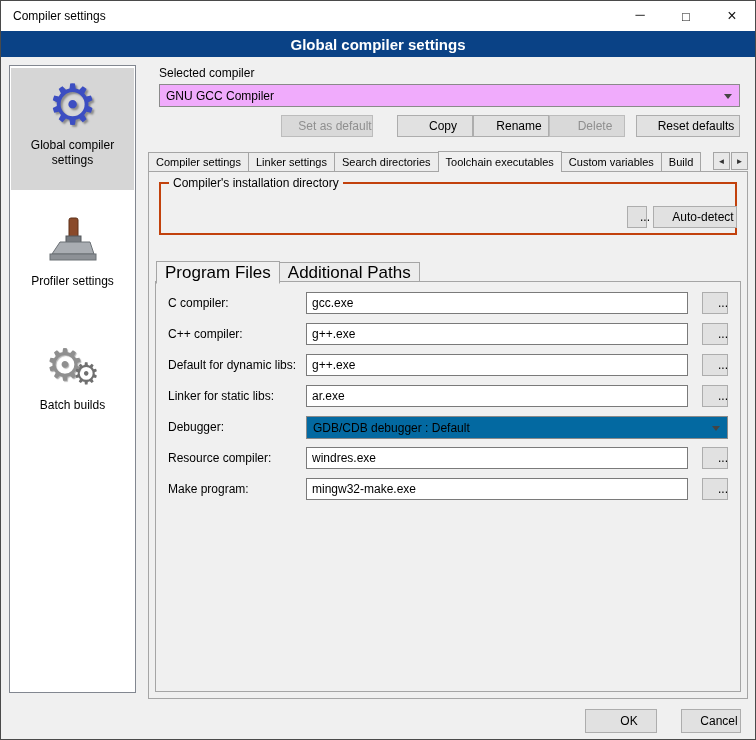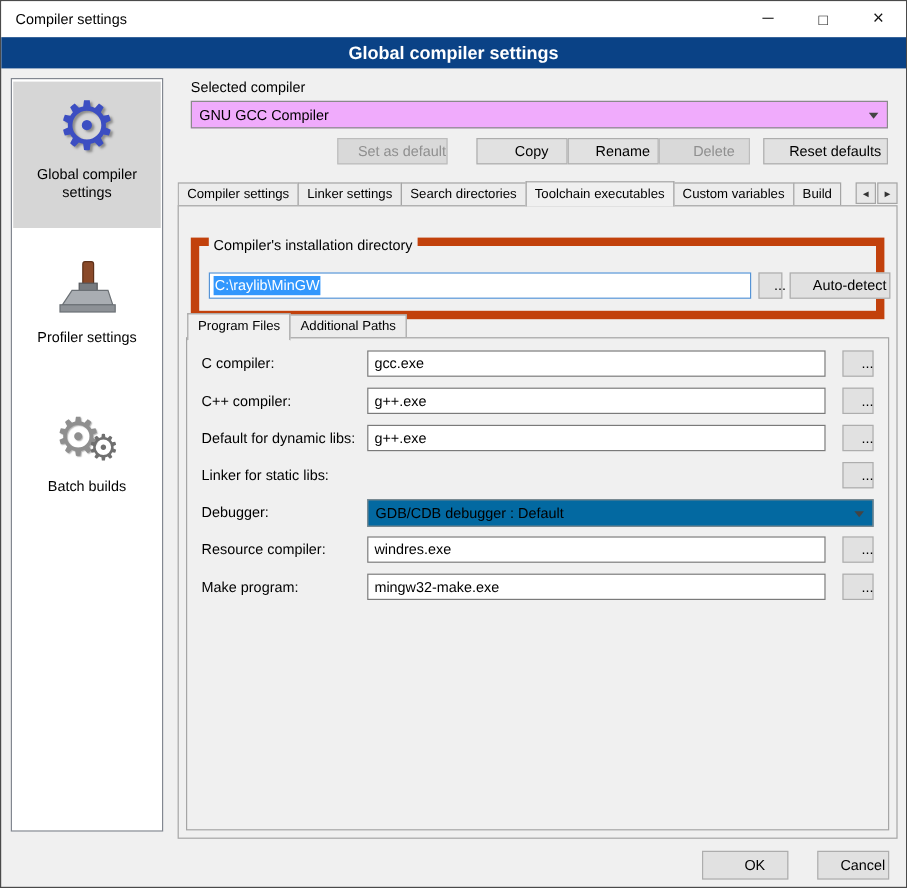--- a/index.html
+++ b/index.html
@@ -102,22 +102,22 @@
     background:#e8e8e8; border:1px solid #a5a5a5;
     display:flex; align-items:center; justify-content:center; cursor:default;
   }
   
   .panel {
     position:absolute; top:114px; left:1px; right:1px; height:528px;
     border:1px solid #a5a5a5; background:#f0f0f0; z-index:1;
   }
   
   .groupbox {
-    position:absolute; top:26px; left:10px; right:10px; height:68px;
-    border:7px solid #c2410c;
+    position:absolute; top:10px; left:10px; right:10px; height:53px;
+    border:2px solid #c2410c;
   }
   .groupbox .legend {
     position:absolute; top:-8px; left:8px; background:#f0f0f0; padding:0 4px;
     font-size:12px;
   }
   .dir-input {
     position:absolute; left:8px; top:22px; width:452px; height:22px;
     background:#fff; border:1px solid #5694d6;
     display:flex; align-items:center; padding:0 3px;
     white-space:nowrap; overflow:hidden;
@@ -126,21 +126,21 @@
   .b-browse-dir { position:absolute; left:466px; top:22px; width:20px; }
   .b-autodetect { position:absolute; left:492px; top:22px; width:84px; }
   .note {
     position:absolute; left:8px; right:2px; top:47px;
     color:#9e1a1a; font-size:12px; white-space:nowrap; overflow:hidden;
   }
   
   .subtabstrip { position:absolute; top:88px; left:7px; right:7px; height:22px; display:flex; align-items:flex-end; }
   .subtab {
     flex:0 0 auto; height:20px; line-height:19px; padding:0 8px;
-    font-size:11px; background:#ececec; border:1px solid #a5a5a5;
+    font-size:17px; background:#ececec; border:1px solid #a5a5a5;
     margin-right:-1px; white-space:nowrap; cursor:default; position:relative;
   }
   .subtab.selected {
     height:23px; line-height:21px; margin-bottom:-2px;
     background:#f0f0f0; border-bottom:1px solid #f0f0f0; z-index:3;
   }
   .innerpanel {
     position:absolute; top:109px; left:6px; right:6px; bottom:6px;
     border:1px solid #a5a5a5; background:#f0f0f0; z-index:1;
   }
@@ -237,23 +237,20 @@
       <div class="tab-arrows">
         <div class="tab-arrow">◄</div>
         <div class="tab-arrow">►</div>
       </div>
     </div>
 
     <div class="panel">
 
       <div class="groupbox">
         <span class="legend">Compiler's installation directory</span>
-        <div class="dir-input">
-          <span class="sel">C:\raylib\MinGW</span>
-        </div>
         <button class="btn b-browse-dir">...</button>
         <button class="btn b-autodetect">Auto-detect</button>
       </div>
 
       <div class="subtabstrip">
         <div class="subtab selected">Program Files</div>
         <div class="subtab">Additional Paths</div>
       </div>
 
       <div class="innerpanel">
@@ -271,20 +268,21 @@
         </div>
 
         <div class="frow r2">
           <span class="flabel">Default for dynamic libs:</span>
           <div class="textbox">g++.exe</div>
           <button class="btn b-browse">...</button>
         </div>
 
         <div class="frow r3">
           <span class="flabel">Linker for static libs:</span>
+          <div class="textbox">ar.exe</div>
           <button class="btn b-browse">...</button>
         </div>
 
         <div class="frow r4">
           <span class="flabel">Debugger:</span>
           <div class="combo combo-field">
             <span>GDB/CDB debugger : Default</span>
           </div>
         </div>
 

